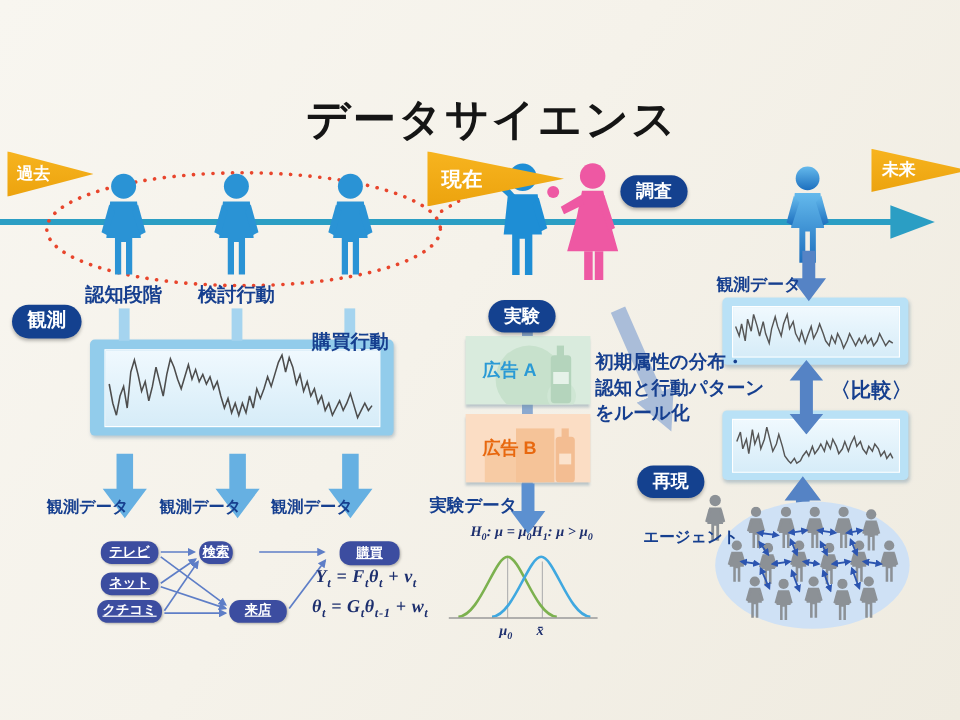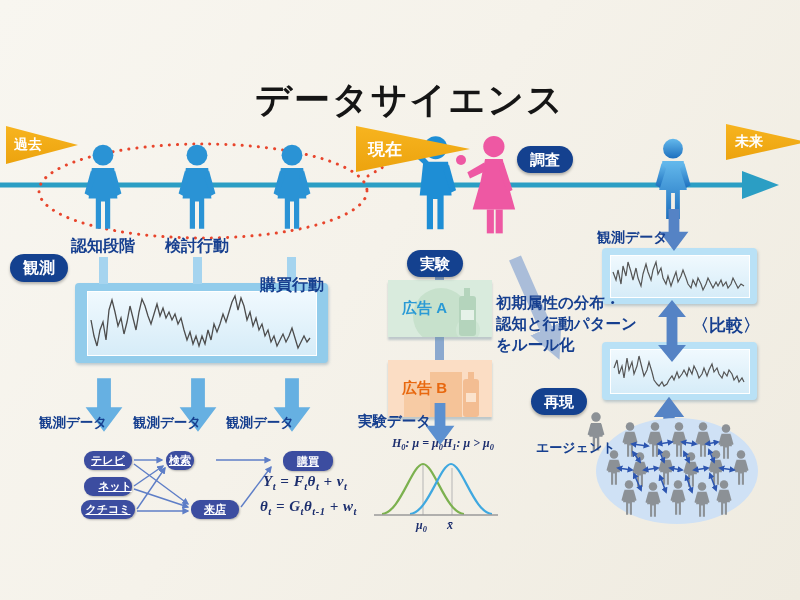--- a/index.html
+++ b/index.html
@@ -46,21 +46,21 @@
   #rbox2 .panel{left:8px;top:7px;width:138px;height:43px;}
   .stub{background:#a5d4ef;width:9px;height:27px;top:257px;}
 
   
   .fbox{background:#3c4da0;color:#fff;font-weight:bold;font-size:11px;text-align:center;
         border-radius:9px;box-shadow:1px 1px 2px rgba(0,0,0,.25);text-decoration:underline;}
 
   
   .adbox{width:104px;height:57px;overflow:hidden;box-shadow:0 3px 2px rgba(110,140,160,.4);}
   #adA{left:388px;top:280px;background:#d9ebdd;}
-  #adB{left:388px;top:360px;background:#fbddc4;}
+  #adB{left:388px;top:345px;background:#fbddc4;}
   .adlabel{position:absolute;left:14px;top:19px;font-size:15px;font-weight:bold;}
   #adA .adlabel{color:#2a9ad5;} #adB .adlabel{color:#e8680f;}
   .shape{position:absolute;}
   #connector{left:435px;top:266px;width:9px;height:142px;background:#8ba9cf;}
 
   .serif{font-family:"Liberation Serif","DejaVu Serif",serif;font-style:italic;font-weight:bold;color:#1d2f6e;}
   .eq{font-size:15px;letter-spacing:.5px;}
   .hyp{font-size:12px;}
   sub{font-size:70%;}
 </style>
@@ -263,21 +263,21 @@
   <div class="abs badge z3" id="badge-obs">観測</div>
   <div class="abs badge z3" id="badge-exp">実験</div>
   <div class="abs badge z3" id="badge-survey">調査</div>
   <div class="abs badge z3" id="badge-repr">再現</div>
 
   <div class="abs navy obs-label z3" style="left:30px;">観測データ</div>
   <div class="abs navy obs-label z3" style="left:124px;">観測データ</div>
   <div class="abs navy obs-label z3" style="left:217px;">観測データ</div>
 
   <div class="abs fbox z3" style="left:84px;top:451px;width:48px;height:19px;line-height:19px;">テレビ</div>
-  <div class="abs fbox z3" style="left:84px;top:477px;width:48px;height:19px;line-height:19px;text-align:right;">ネット</div>
+  <div class="abs fbox z3" style="left:84px;top:477px;width:48px;height:19px;line-height:19px;">ネット</div>
   <div class="abs fbox z3" style="left:81px;top:500px;width:54px;height:19px;line-height:19px;">クチコミ</div>
   <div class="abs fbox z3" style="left:166px;top:451px;width:28px;height:19px;line-height:19px;">検索</div>
   <div class="abs fbox z3" style="left:191px;top:500px;width:48px;height:19px;line-height:19px;">来店</div>
   <div class="abs fbox z3" style="left:283px;top:451px;width:50px;height:20px;line-height:20px;">購買</div>
 
   <div class="abs serif eq z3" style="left:263px;top:473px;">Y<sub>t</sub> = F<sub>t</sub>θ<sub>t</sub> + v<sub>t</sub></div>
   <div class="abs serif eq z3" style="left:260px;top:498px;">θ<sub>t</sub> = G<sub>t</sub>θ<sub>t-1</sub> + w<sub>t</sub></div>
 
   <div class="abs navy z3" style="left:358px;top:412px;font-size:14.5px;">実験データ</div>
   <div class="abs serif hyp z3" style="left:392px;top:436px;">H<sub>0</sub>: μ = μ<sub>0</sub></div>

